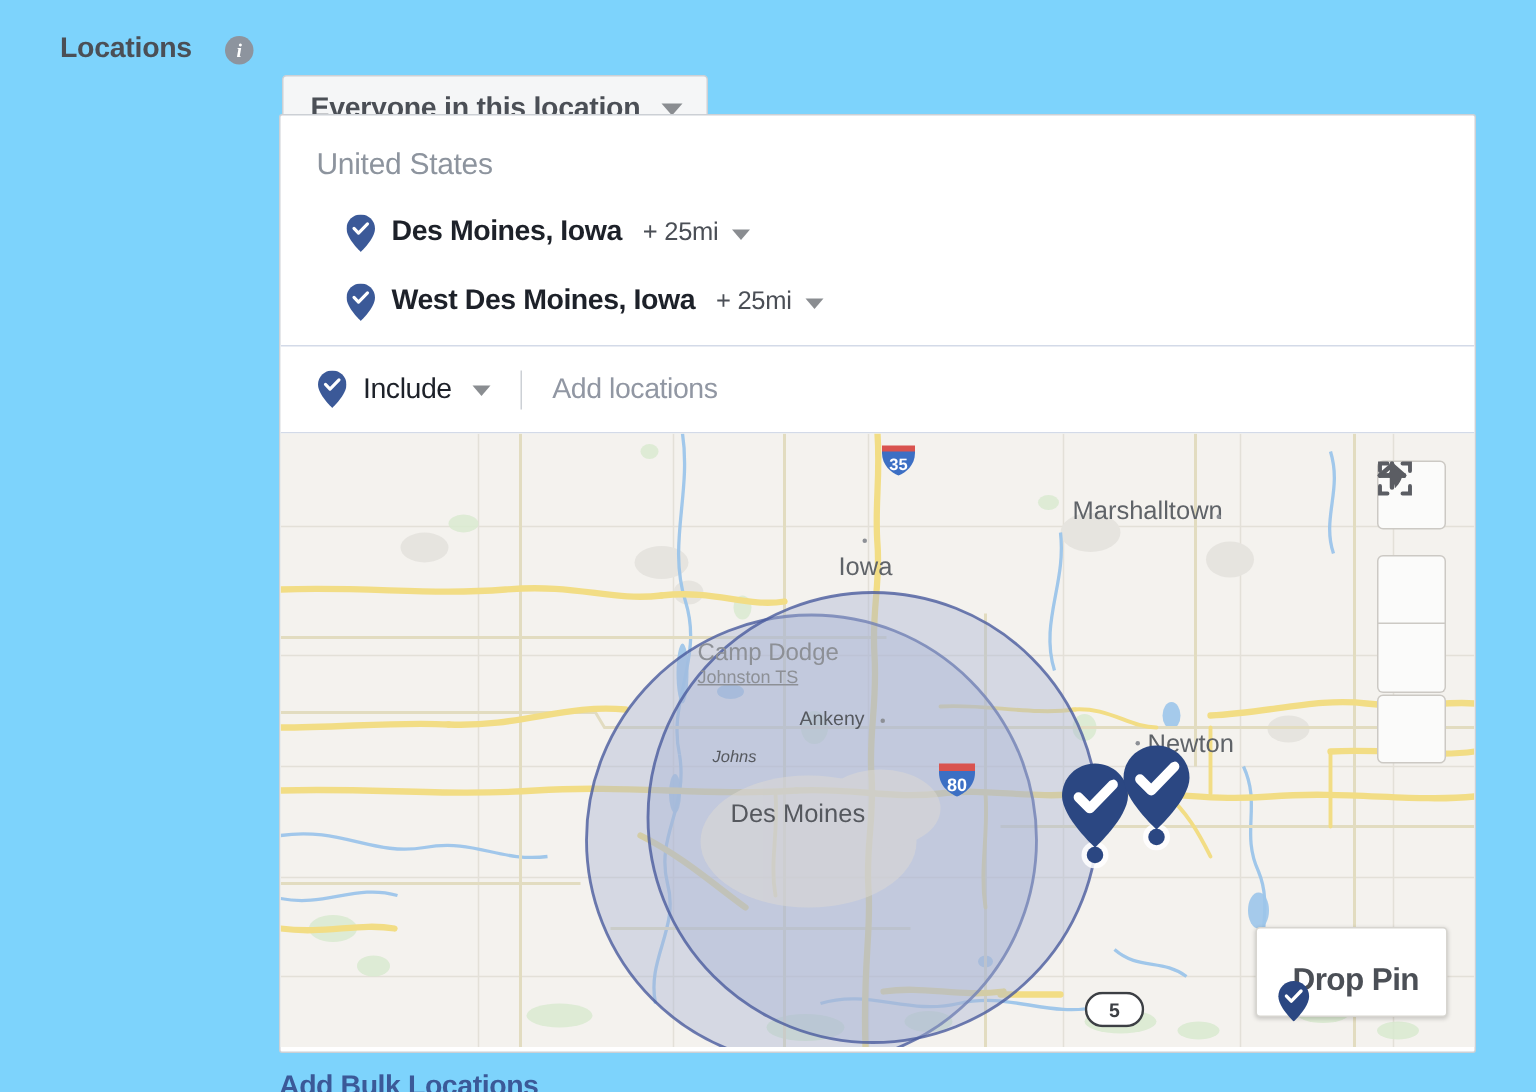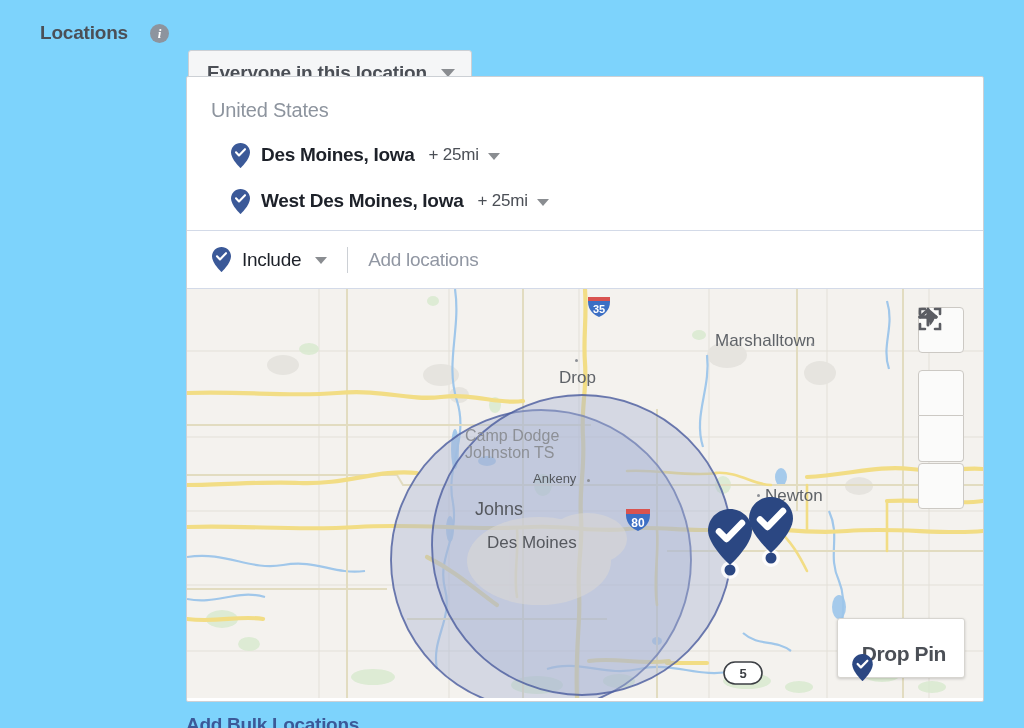--- a/index.html
+++ b/index.html
@@ -414,26 +414,26 @@
           <circle cx="395" cy="256" r="150" fill="#aab6d4" fill-opacity="0.42" stroke="#4a5b9e" stroke-width="1.9" stroke-opacity="0.8"></circle>
         </g>
 
         <g fill="#dcd9d4" opacity="0.55">
           <ellipse cx="352" cy="272" rx="72" ry="44"></ellipse>
           <ellipse cx="400" cy="250" rx="40" ry="26"></ellipse>
         </g>
       </svg>
 
       <div class="mlabel" style="left:528px;top:42px;font-size:17px;color:#5f6368;">Marshalltown</div>
-      <div class="mlabel" style="left:372px;top:79px;font-size:17px;color:#5f6368;">Drop</div>
+      <div class="mlabel" style="left:372px;top:79px;font-size:17px;color:#5f6368;">Iowa</div>
       <div class="mlabel" style="left:578px;top:197px;font-size:17px;color:#5f6368;">Newton</div>
       <div class="mlabel" style="left:278px;top:138px;font-size:16px;color:#8d9096;">Camp Dodge</div>
-      <div class="mlabel" style="left:278px;top:155px;font-size:16px;color:#8d9096;">Johnston TS</div>
+      <div class="mlabel" style="left:278px;top:155px;font-size:12px;color:#8d9096;text-decoration:underline;">Johnston TS</div>
       <div class="mlabel" style="left:346px;top:182px;font-size:13px;color:#55585e;">Ankeny</div>
-      <div class="mlabel" style="left:288px;top:210px;font-size:18px;color:#55585e;">Johns</div>
+      <div class="mlabel" style="left:288px;top:210px;font-size:11px;color:#55585e;font-style:italic;">Johns</div>
       <div class="mlabel" style="left:300px;top:244px;font-size:17px;color:#55585e;">Des Moines</div>
 
       <div class="mlabel" style="left:624px;top:54px;width:3px;height:3px;background:#8d9096;border-radius:50%;"></div>
       <div class="mlabel" style="left:388px;top:70px;width:3px;height:3px;background:#8d9096;border-radius:50%;"></div>
       <div class="mlabel" style="left:570px;top:205px;width:3px;height:3px;background:#8d9096;border-radius:50%;"></div>
       <div class="mlabel" style="left:400px;top:190px;width:3px;height:3px;background:#8d9096;border-radius:50%;"></div>
 
       <div class="mlabel" style="left:398px;top:4px;">
         <svg width="28" height="28" viewBox="0 0 28 28">
           <path d="M3 7h22v2c0 8-6 13-11 15C9 22 3 17 3 9V7z" fill="#3c6fc4"></path>

